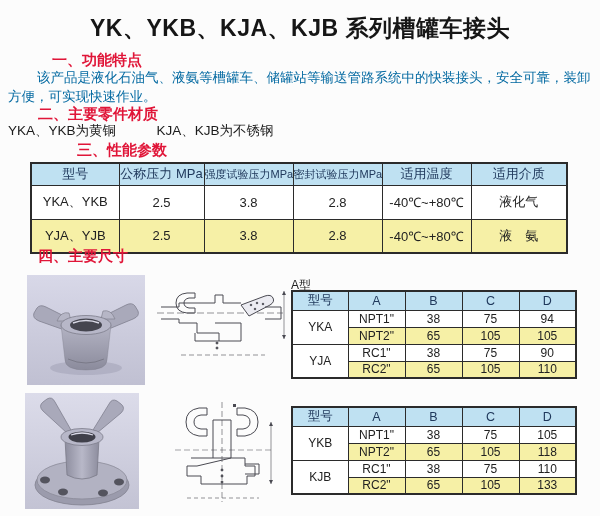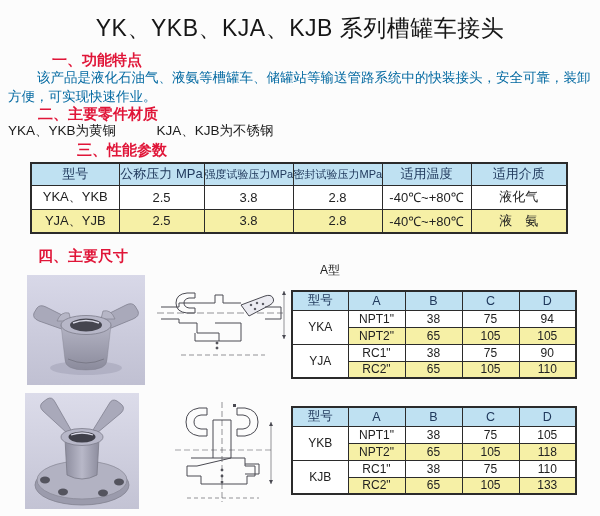--- a/index.html
+++ b/index.html
@@ -4,52 +4,52 @@
 <style>
   * { margin:0; padding:0; box-sizing:border-box; }
   html,body { background:#e9e9e9; }
   #page {
     position:relative; width:600px; height:516px; margin:0 auto;
     background:#fcfcfc; overflow:hidden;
     font-family:"Liberation Sans", sans-serif; color:#1b1b1b;
   }
   .title {
     position:absolute; top:13px; left:0; width:600px; text-align:center;
-    font-size:23px; font-weight:normal; color:#161616; letter-spacing:0.5px;
+    font-size:23px; font-weight:bold; color:#161616; letter-spacing:0.5px;
   }
   .h-red { position:absolute; font-size:15px; font-weight:bold; color:#e01538; white-space:nowrap; }
   #h-features  { left:38px; top:51px;margin-left:14px; }
   #h-materials { left:38px; top:105px; }
   #h-perf      { left:38px; top:141px;margin-left:39px; }
   #h-dims      { left:38px; top:247px; }
   #para {
     position:absolute; left:8px; top:69px; width:586px;
     font-size:13.5px; line-height:18.5px; text-indent:29px; color:#0369a1;
   }
   #materials-body { position:absolute; left:8px; top:122px; font-size:13.5px; white-space:pre;text-align:right; }
 
   table.tbl { border-collapse:collapse; table-layout:fixed; background:#fff;padding-left:14px; }
   table.tbl td {
     border:1px solid #2b2b2b; text-align:center; vertical-align:middle;
     padding:0; color:#222; overflow:hidden; white-space:nowrap;
   }
   .perf { position:absolute; left:30px; top:162px; width:536px; border:2px solid #2b2b2b; }
-  .perf td { font-size:13px; height:24px; }
+  .perf td { font-size:13px; height:34px; }
   .perf tr.hd td { background:#bfe1f2; color:#20395c; height:22px; }
   .perf td.sm { font-size:11px; }
   tr.row-y td { background:#f6f0a6; }
   td.model-cell { background:#fff; }
 
   .dim { width:284px; border:2px solid #2b2b2b; }
   .dim td { font-size:12px; height:17px; }
   .dim tr.hd td { background:#bfe1f2; color:#20395c; height:19px; font-size:12.5px; }
   #dim-a { position:absolute; left:291px; top:290px; }
   #dim-b { position:absolute; left:291px; top:406px; }
   .dim-label { position:absolute; font-size:12px; color:#222; }
-  #label-a { left:291px; top:262px;margin-left:29px; }
+  #label-a { left:291px; top:277px; }
   #label-b { left:291px; top:391px;margin-top:31px; }
 
   .photo { position:absolute; }
   #photo-a   { left:27px;  top:275px; width:118px; height:110px; }
   #photo-b   { left:25px;  top:393px; width:114px; height:116px; }
   .drawing { position:absolute; }
   #drawing-a { left:153px; top:277px; width:136px; height:88px; }
   #drawing-b { left:167px; top:398px; width:112px; height:108px; }
   svg { display:block; }
 </style>

